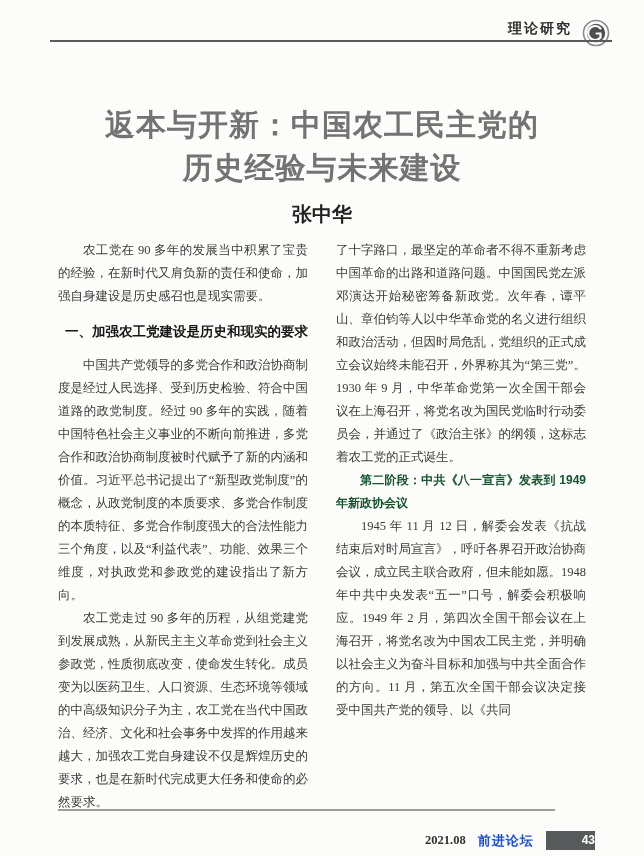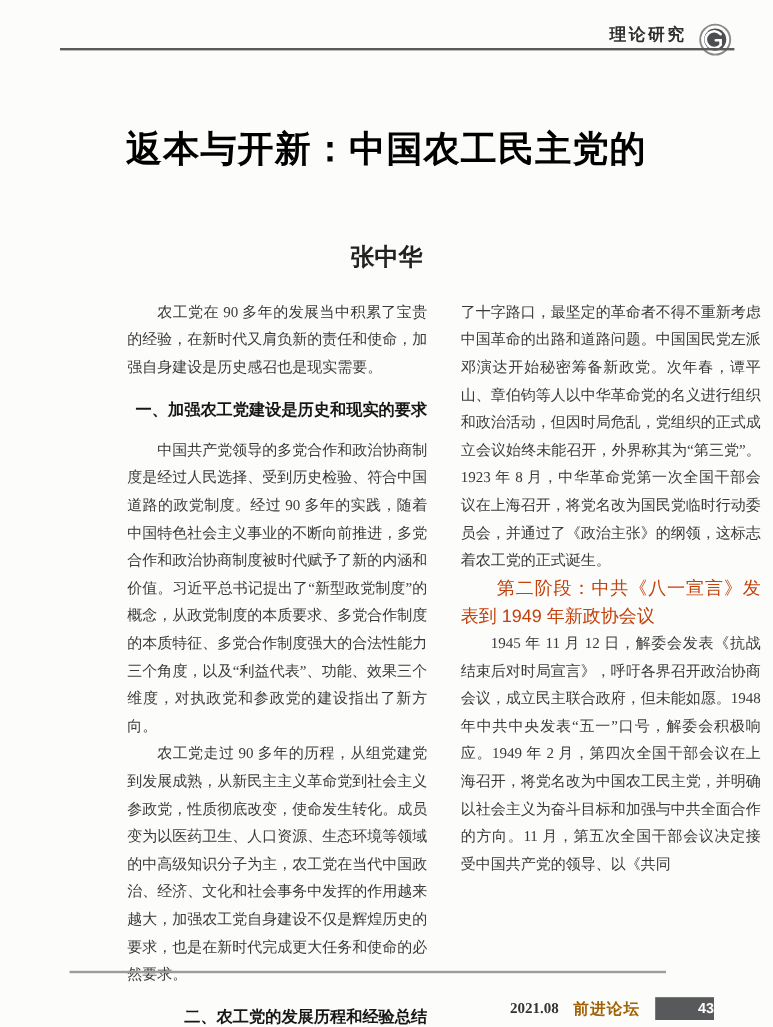--- a/index.html
+++ b/index.html
@@ -46,44 +46,43 @@
     position: absolute;
     top: 103px;
     left: 0;
     width: 100%;
     text-align: center;
     font-family: "Liberation Sans", "DejaVu Sans", sans-serif;
     font-weight: bold;
     font-size: 30px;
     line-height: 43px;
     letter-spacing: 1px;
-    color: #000000;
+    color: #737373;
   }
   .article-author {
     position: absolute;
     top: 201px;
     left: 0;
     width: 100%;
     text-align: center;
     font-family: "Liberation Sans", "DejaVu Sans", sans-serif;
     font-weight: bold;
     font-size: 20px;
     color: #222;
   }
 
   
   .columns {
     position: absolute;
-    top: 249px;
+    top: 239px;
     left: 58px;
     width: 528px;
     height: 560px;
     display: flex;
     gap: 28px;
-    margin-left: 48px;
   }
   .col { flex: 1 1 0; min-width: 0; }
 
   .paragraph, .paragraph-cont {
     font-family: "Liberation Serif", "DejaVu Serif", serif;
     font-size: 12.5px;
     line-height: 23px;
     color: #3a3a3a;
     text-align: justify;
   }
@@ -94,24 +93,24 @@
     font-family: "Liberation Sans", "DejaVu Sans", sans-serif;
     font-weight: bold;
     font-size: 13.5px;
     line-height: 23px;
     color: #161616;
     text-align: right;
     margin: 12px 0 11px 0;
   }
   .sub-heading {
     font-family: "Liberation Sans", "DejaVu Sans", sans-serif;
-    font-weight: normal;
-    font-size: 15px;
+    font-weight: bold;
+    font-size: 12px;
     line-height: 23px;
-    color: #c2410c;
+    color: #14532d;
     text-align: justify;
     text-indent: 2em;
   }
 
   
   .footer-rule {
     position: absolute;
     left: 58px;
     top: 809px;
     width: 497px;
@@ -130,21 +129,21 @@
   .footer-issue {
     font-family: "Liberation Serif", "DejaVu Serif", serif;
     font-weight: bold;
     font-size: 12.5px;
     color: #333;
   }
   .footer-journal {
     font-family: "Liberation Sans", "DejaVu Sans", sans-serif;
     font-weight: bold;
     font-size: 13px;
-    color: #a16207;
+    color: #1d4ed8;
     letter-spacing: 1px;
   }
   .footer-pagenum {
     display: inline-block;
     min-width: 42px;
     height: 19px;
     line-height: 19px;
     text-align: center;
     background: #58595b;
     color: #ffffff;
@@ -164,33 +163,33 @@
     <svg width="28" height="28" viewBox="0 0 28 28">
       <circle cx="14" cy="14" r="12.5" fill="#ffffff" stroke="#8a8a8a" stroke-width="1.6"></circle>
       <circle cx="14" cy="14" r="9.2" fill="#4d4e50"></circle>
       <path d="M18.5 9.5 A7 7 0 1 0 18.5 18.5 L18.5 14.5 L14.5 14.5" fill="none" stroke="#ffffff" stroke-width="2.2" stroke-linecap="round"></path>
     </svg>
   </span>
   <div class="header-rule"></div>
 
   <h1 class="article-title">
     <span>返本与开新：中国农工民主党的</span><br>
+    <span>历史经验与未来建设</span>
   </h1>
   <div class="article-author">张中华</div>
 
   <div class="columns">
     <div class="col">
         <p class="paragraph">农工党在 90 多年的发展当中积累了宝贵的经验，在新时代又肩负新的责任和使命，加强自身建设是历史感召也是现实需要。</p>
         <p class="section-heading">一、加强农工党建设是历史和现实的要求</p>
         <p class="paragraph">中国共产党领导的多党合作和政治协商制度是经过人民选择、受到历史检验、符合中国道路的政党制度。经过 90 多年的实践，随着中国特色社会主义事业的不断向前推进，多党合作和政治协商制度被时代赋予了新的内涵和价值。习近平总书记提出了“新型政党制度”的概念，从政党制度的本质要求、多党合作制度的本质特征、多党合作制度强大的合法性能力三个角度，以及“利益代表”、功能、效果三个维度，对执政党和参政党的建设指出了新方向。</p>
         <p class="paragraph">农工党走过 90 多年的历程，从组党建党到发展成熟，从新民主主义革命党到社会主义参政党，性质彻底改变，使命发生转化。成员变为以医药卫生、人口资源、生态环境等领域的中高级知识分子为主，农工党在当代中国政治、经济、文化和社会事务中发挥的作用越来越大，加强农工党自身建设不仅是辉煌历史的要求，也是在新时代完成更大任务和使命的必然要求。</p>
-        <p class="section-heading">二、农工党的发展历程和经验总结</p>
       </div>
     <div class="col">
-        <p class="paragraph-cont">了十字路口，最坚定的革命者不得不重新考虑中国革命的出路和道路问题。中国国民党左派邓演达开始秘密筹备新政党。次年春，谭平山、章伯钧等人以中华革命党的名义进行组织和政治活动，但因时局危乱，党组织的正式成立会议始终未能召开，外界称其为“第三党”。1923 年 8 月，中华革命党第一次全国干部会议在上海召开，将党名改为国民党临时行动委员会，并通过了《政治主张》的纲领，这标志着农工党的正式诞生。</p>
+        <p class="paragraph-cont">了十字路口，最坚定的革命者不得不重新考虑中国革命的出路和道路问题。中国国民党左派邓演达开始秘密筹备新政党。次年春，谭平山、章伯钧等人以中华革命党的名义进行组织和政治活动，但因时局危乱，党组织的正式成立会议始终未能召开，外界称其为“第三党”。1930 年 9 月，中华革命党第一次全国干部会议在上海召开，将党名改为国民党临时行动委员会，并通过了《政治主张》的纲领，这标志着农工党的正式诞生。</p>
         <p class="sub-heading">第二阶段：中共《八一宣言》发表到 1949 年新政协会议</p>
         <p class="paragraph">1945 年 11 月 12 日，解委会发表《抗战结束后对时局宣言》，呼吁各界召开政治协商会议，成立民主联合政府，但未能如愿。1948 年中共中央发表“五一”口号，解委会积极响应。1949 年 2 月，第四次全国干部会议在上海召开，将党名改为中国农工民主党，并明确以社会主义为奋斗目标和加强与中共全面合作的方向。11 月，第五次全国干部会议决定接受中国共产党的领导、以《共同</p>
       </div>
   </div>
 
   <div class="footer-rule"></div>
   <div class="footer-meta">
     <span class="footer-issue">2021.08</span>
     <span class="footer-journal">前进论坛</span>
     <span class="footer-pagenum">43</span>

